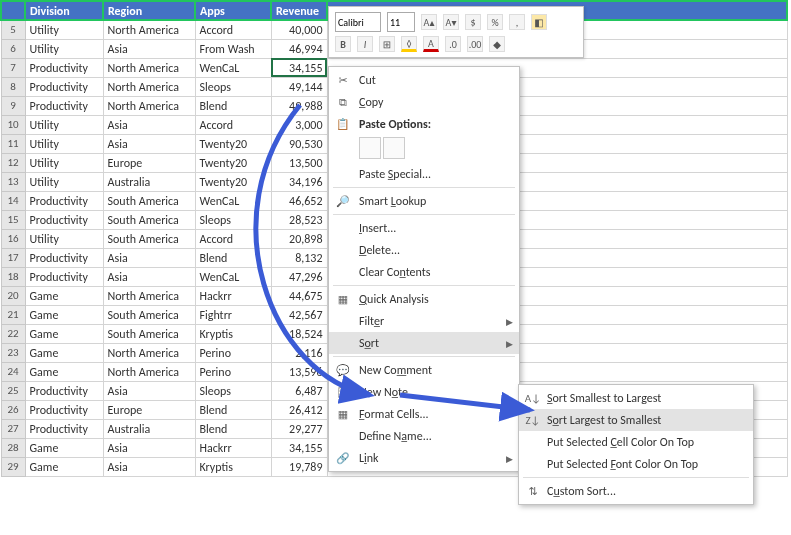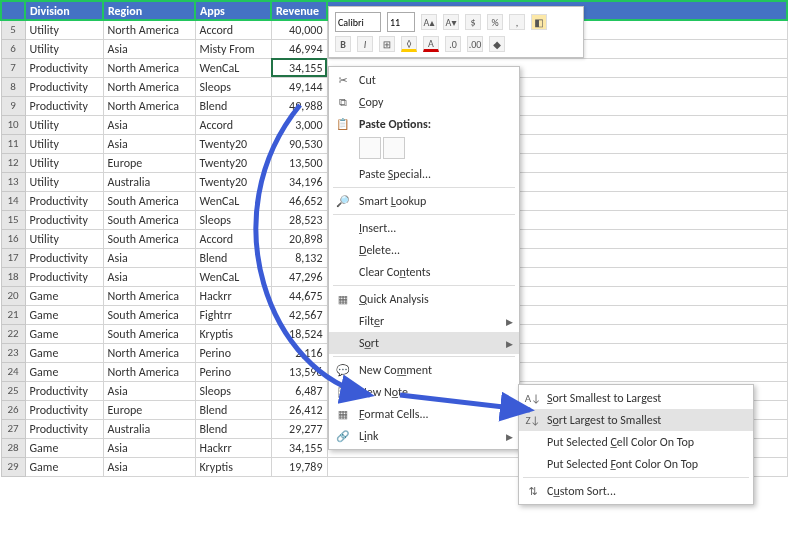--- a/index.html
+++ b/index.html
@@ -53,21 +53,21 @@
           <td class="cell col-a">Utility</td>
           <td class="cell col-b">North America</td>
           <td class="cell col-c">Accord</td>
           <td class="cell col-d num">40,000</td>
           <td class="cell"></td>
         </tr>
         <tr>
           <td class="rowhdr">6</td>
           <td class="cell col-a">Utility</td>
           <td class="cell col-b">Asia</td>
-          <td class="cell col-c">Misty From</td>
+          <td class="cell col-c">From Wash</td>
           <td class="cell col-d num">46,994</td>
           <td class="cell"></td>
         </tr>
         <tr>
           <td class="rowhdr">7</td>
           <td class="cell col-a">Productivity</td>
           <td class="cell col-b">North America</td>
           <td class="cell col-c">WenCaL</td>
           <td class="cell col-d num selcell">34,155</td>
           <td class="cell"></td>
@@ -322,20 +322,23 @@
     </div>
 <div class="ctx-item">
       <span class="ic">🗒</span>
       <span>New N<span class="u">o</span>te</span>
     </div>
 <div class="ctx-item">
       <span class="ic">▦</span>
       <span><span class="u">F</span>ormat Cells...</span>
     </div>
 <div class="ctx-item">
+      <span>Define N<span class="u">a</span>me...</span>
+    </div>
+<div class="ctx-item">
       <span class="ic">🔗</span>
       <span>L<span class="u">i</span>nk</span>
       <span class="arr">▶</span>
     </div>
 </div>
 
 <div class="sub">
 <div class="ctx-item">
       <span class="ic">A↓</span>
       <span><span class="u">S</span>ort Smallest to Largest</span>

